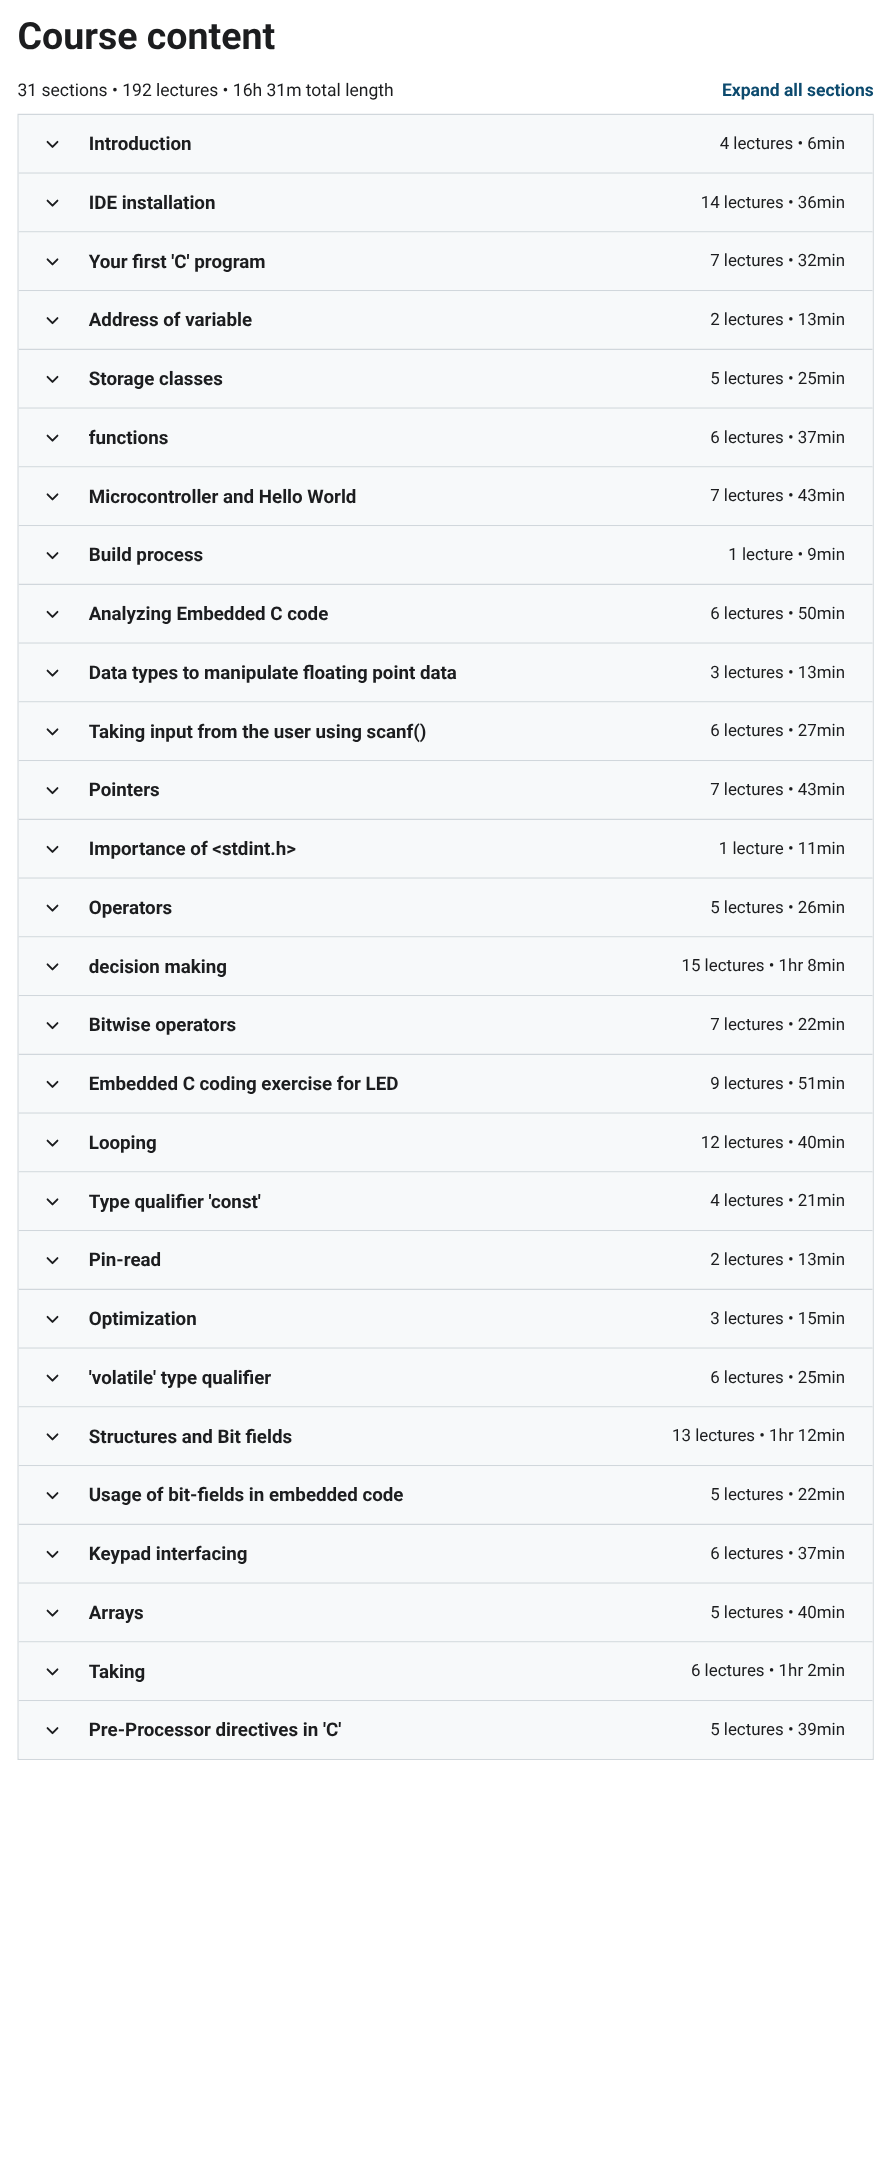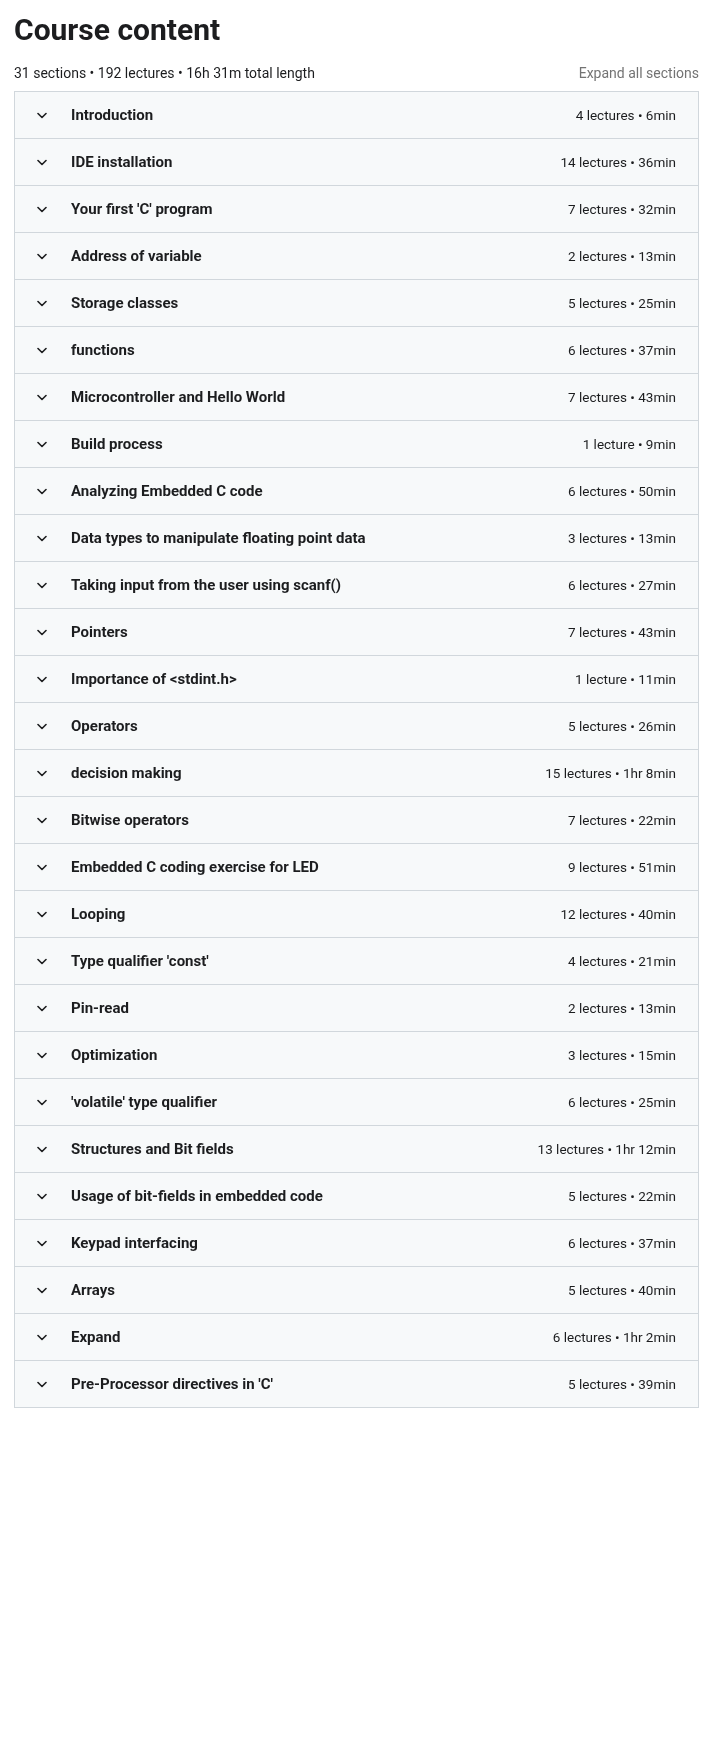--- a/index.html
+++ b/index.html
@@ -24,22 +24,22 @@
     display: flex;
     justify-content: space-between;
     align-items: center;
     margin-bottom: 10px;
     font-size: 14px;
   }
   .summary-text {
     color: #1c1d1f;
   }
   .expand-link {
-    color: #737373;
-    font-weight: 400;
+    color: #0c4a6e;
+    font-weight: 700;
     font-size: 14px;
     cursor: pointer;
     text-align: center;
   }
   .sections {
     border: 1px solid #d1d7dc;
   }
   .section-row {
     display: flex;
     align-items: center;
@@ -377,21 +377,21 @@
       </div>
       <span class="section-meta">5 lectures • 40min</span>
     </div>
     <div class="section-row">
       <div class="section-left">
         <span class="chevron">
           <svg viewBox="0 0 10 7" fill="none">
             <path d="M1 1.5 L5 5.5 L9 1.5" stroke="#1c1d1f" stroke-width="1.6" stroke-linecap="round" stroke-linejoin="round"></path>
           </svg>
         </span>
-        <span class="section-title">Expand</span>
+        <span class="section-title">Taking</span>
       </div>
       <span class="section-meta">6 lectures • 1hr 2min</span>
     </div>
     <div class="section-row">
       <div class="section-left">
         <span class="chevron">
           <svg viewBox="0 0 10 7" fill="none">
             <path d="M1 1.5 L5 5.5 L9 1.5" stroke="#1c1d1f" stroke-width="1.6" stroke-linecap="round" stroke-linejoin="round"></path>
           </svg>
         </span>

